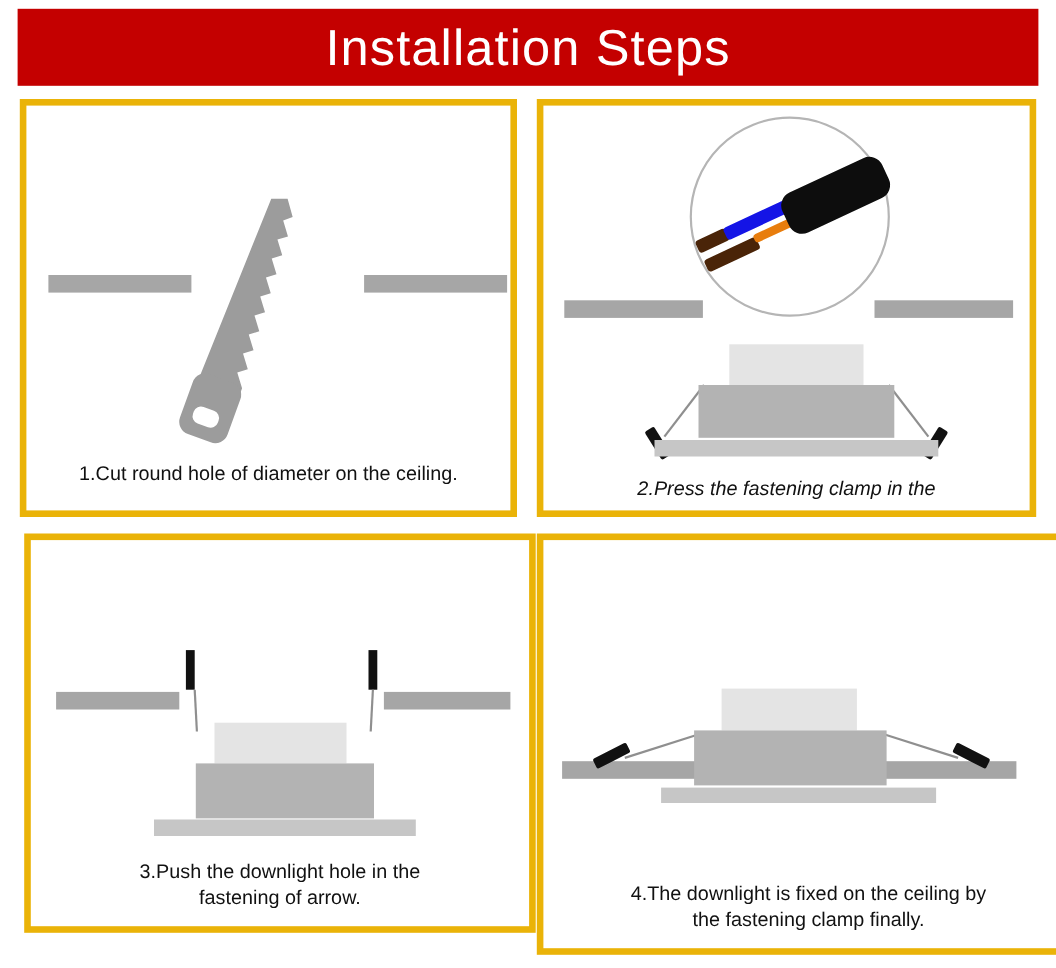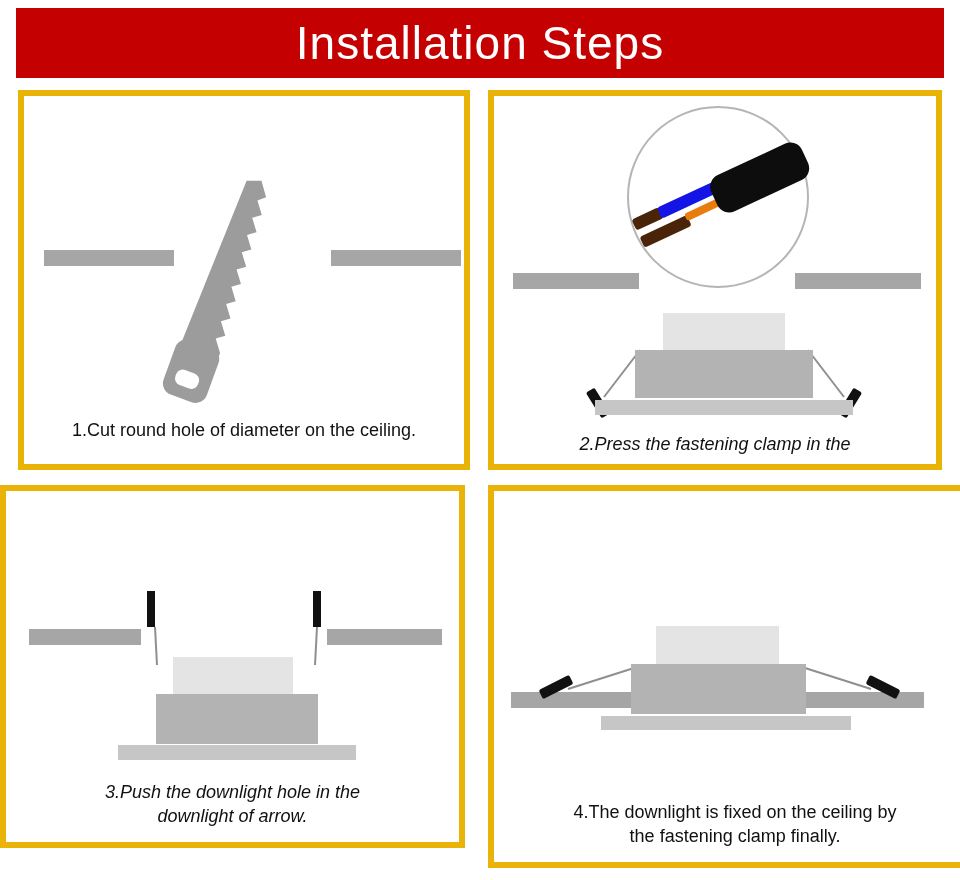--- a/index.html
+++ b/index.html
@@ -4,21 +4,21 @@
 <style>
   html,body{margin:0;padding:0;background:#ffffff;}
   #page{position:relative;width:960px;height:880px;background:#ffffff;
         font-family:"Liberation Sans", sans-serif;overflow:hidden;}
   .banner{position:absolute;left:16px;top:8px;width:928px;height:70px;
           background:#c40000;display:flex;align-items:center;justify-content:center;}
   .banner-title{color:#ffffff;font-size:46px;font-weight:400;letter-spacing:1px;text-align:right;}
   .panel{position:absolute;border:6px solid #eab308;background:#ffffff;box-sizing:border-box;}
   #panel1{left:18px;top:90px;width:452px;height:380px;}
   #panel2{left:488px;top:90px;width:454px;height:380px;}
-  #panel3{left:0;top:485px;width:465px;height:363px;font-style:italic;}
+  #panel3{left:22px;top:485px;width:465px;height:363px;}
   #panel4{left:488px;top:485px;width:494px;height:383px;}
   .illus{position:absolute;left:0;top:0;}
   .caption{position:absolute;left:0;right:0;text-align:center;color:#111111;
            font-size:18px;line-height:1.3;}
   #panel1 .caption{bottom:22px;}
   #panel2 .caption{bottom:8px;font-style:italic;}
   #panel3 .caption{bottom:14px;}
   #panel4 .caption{bottom:14px;}
 </style>
 </head>
@@ -82,21 +82,21 @@
       <line x1="149" y1="136" x2="151" y2="174" stroke="#8f8f8f" stroke-width="2"></line>
       <line x1="311" y1="136" x2="309" y2="174" stroke="#8f8f8f" stroke-width="2"></line>
       <rect x="23" y="138" width="112" height="16" fill="#a6a6a6"></rect>
       <rect x="321" y="138" width="115" height="16" fill="#a6a6a6"></rect>
       <rect x="167" y="166" width="120" height="37" fill="#e4e4e4"></rect>
       <rect x="150" y="203" width="162" height="50" fill="#b3b3b3"></rect>
       <rect x="112" y="254" width="238" height="15" fill="#c6c6c6"></rect>
     </svg>
     <div class="caption">
       <div>3.Push the downlight hole in the</div>
-      <div>downlight of arrow.</div>
+      <div>fastening of arrow.</div>
     </div>
   </div>
 
   <div class="panel" id="panel4">
     <svg class="illus" width="452" height="320" viewBox="0 0 452 320">
       <rect x="17" y="201" width="123" height="16" fill="#a6a6a6"></rect>
       <rect x="304" y="201" width="126" height="16" fill="#a6a6a6"></rect>
       <line x1="140" y1="177" x2="74" y2="198" stroke="#8f8f8f" stroke-width="2"></line>
       <line x1="311" y1="177" x2="377" y2="198" stroke="#8f8f8f" stroke-width="2"></line>
       <g transform="translate(62,196) rotate(-27)">

